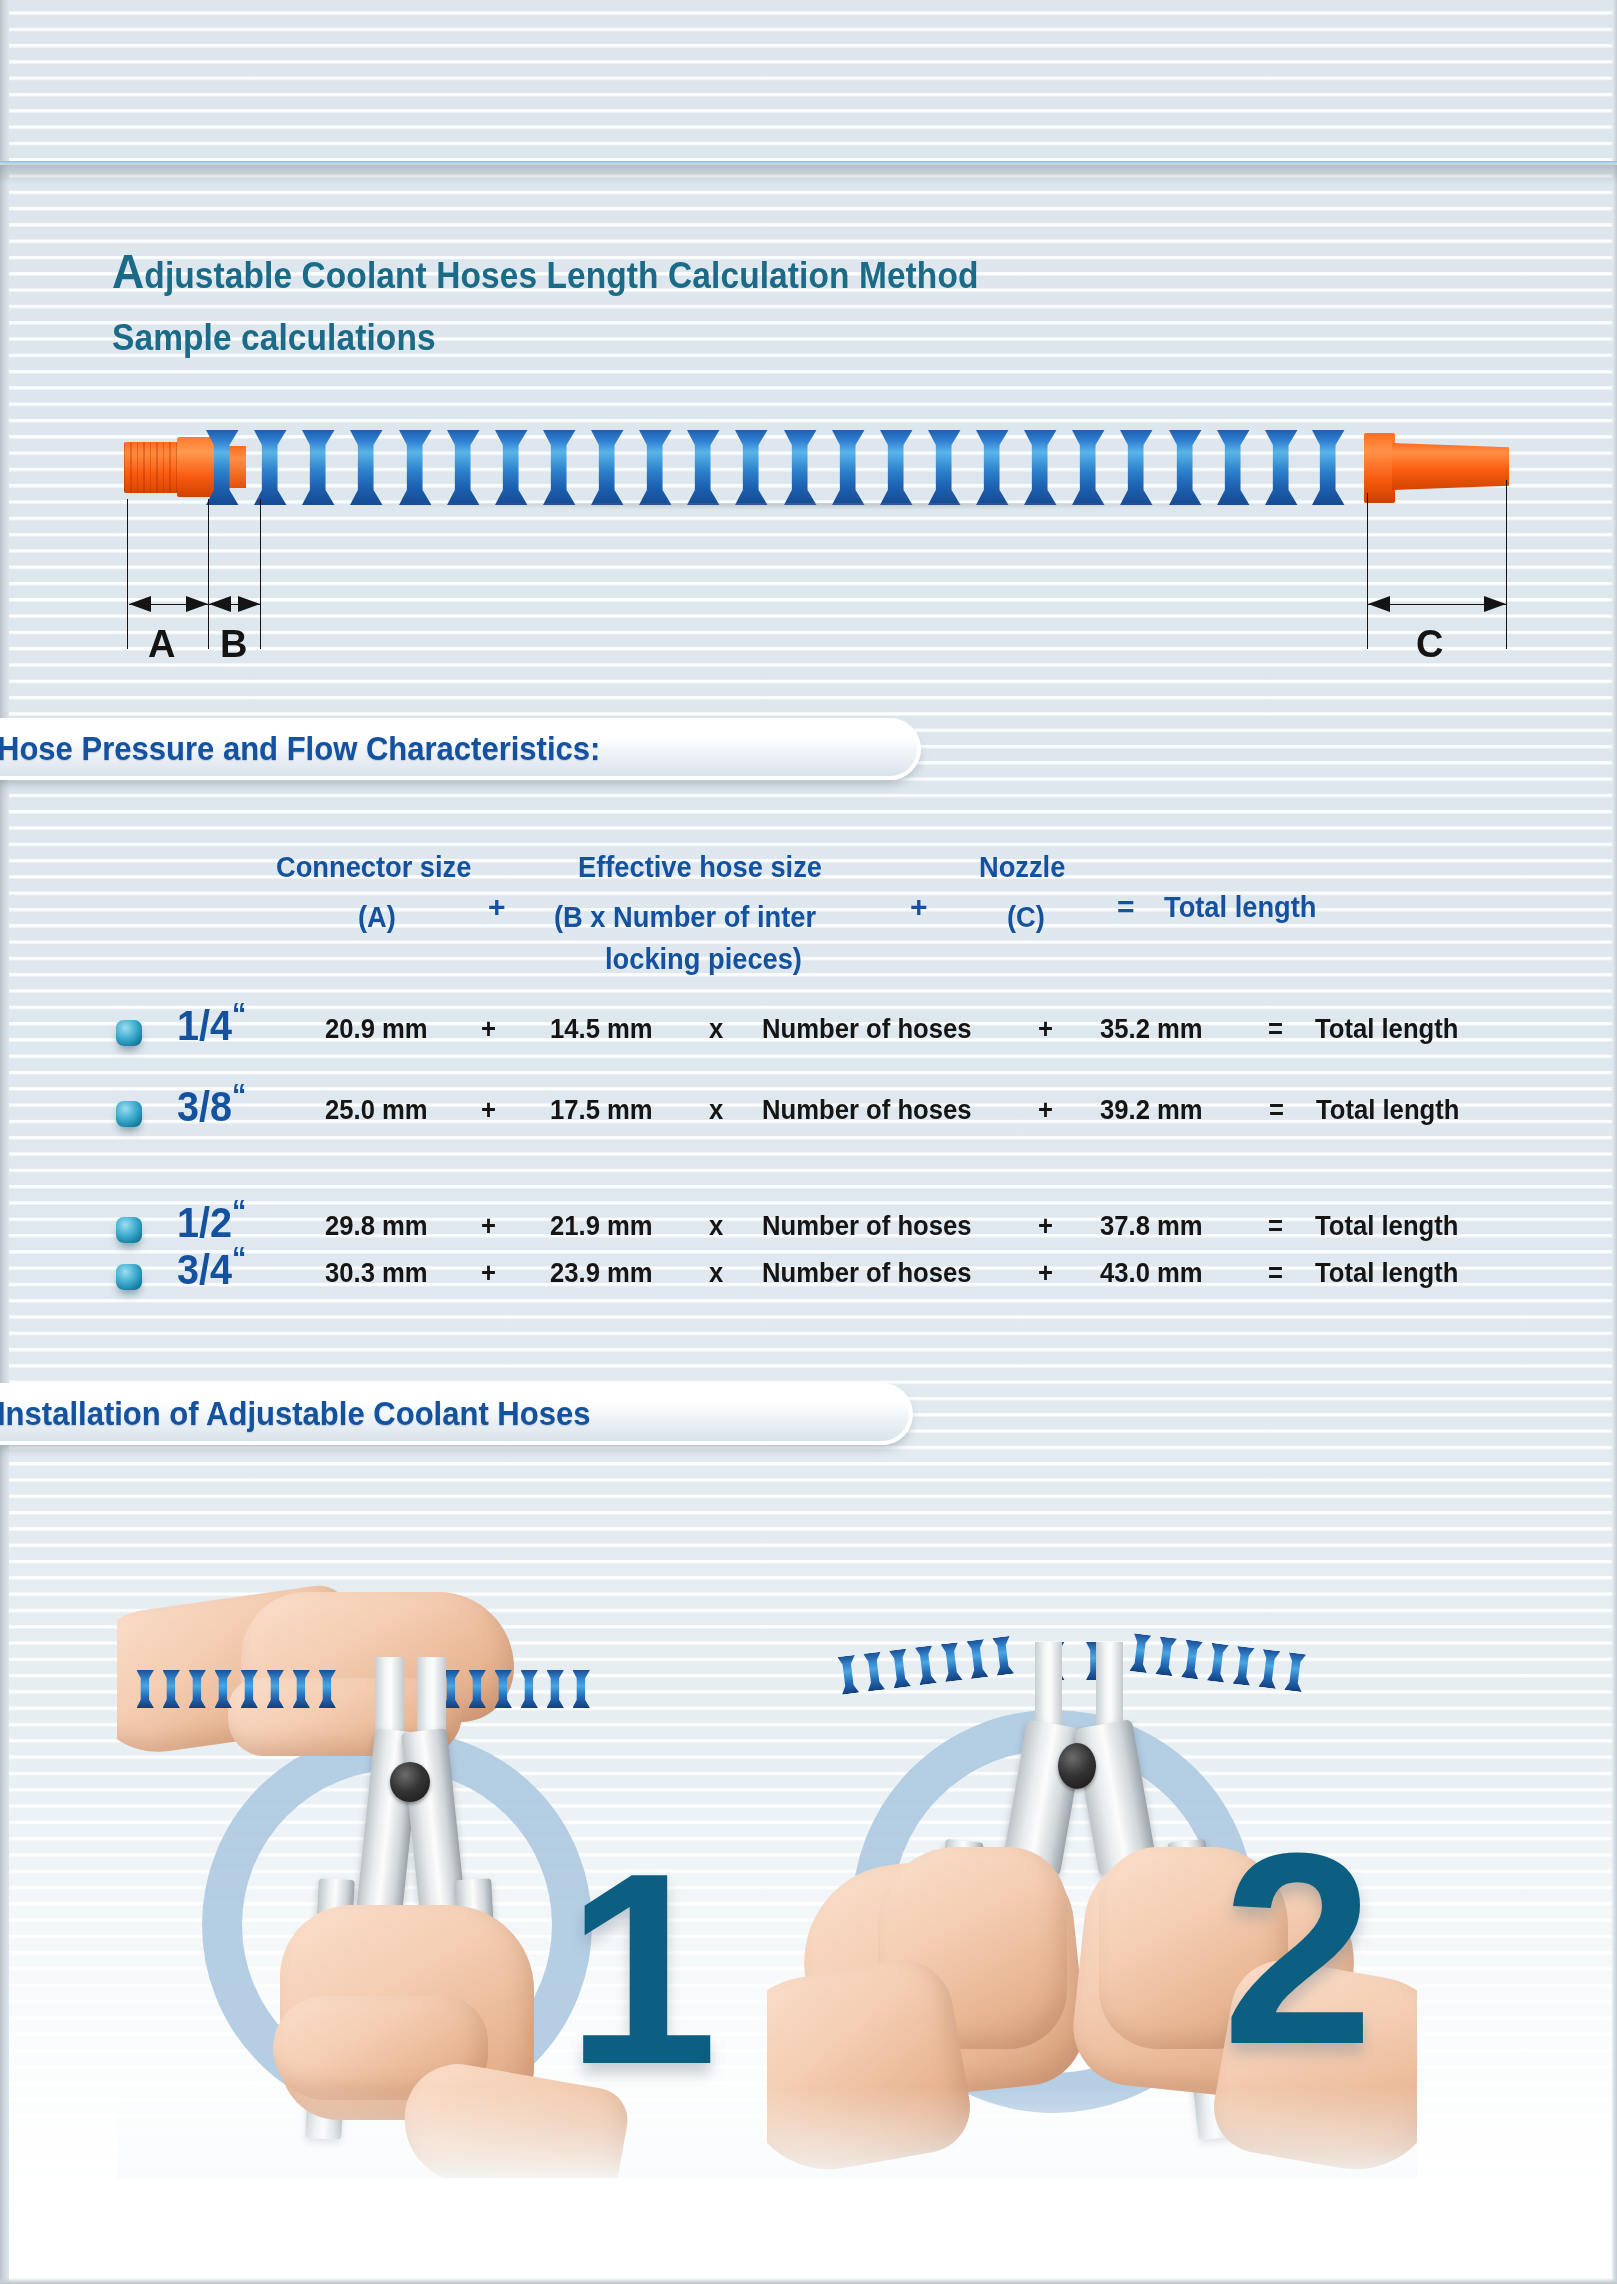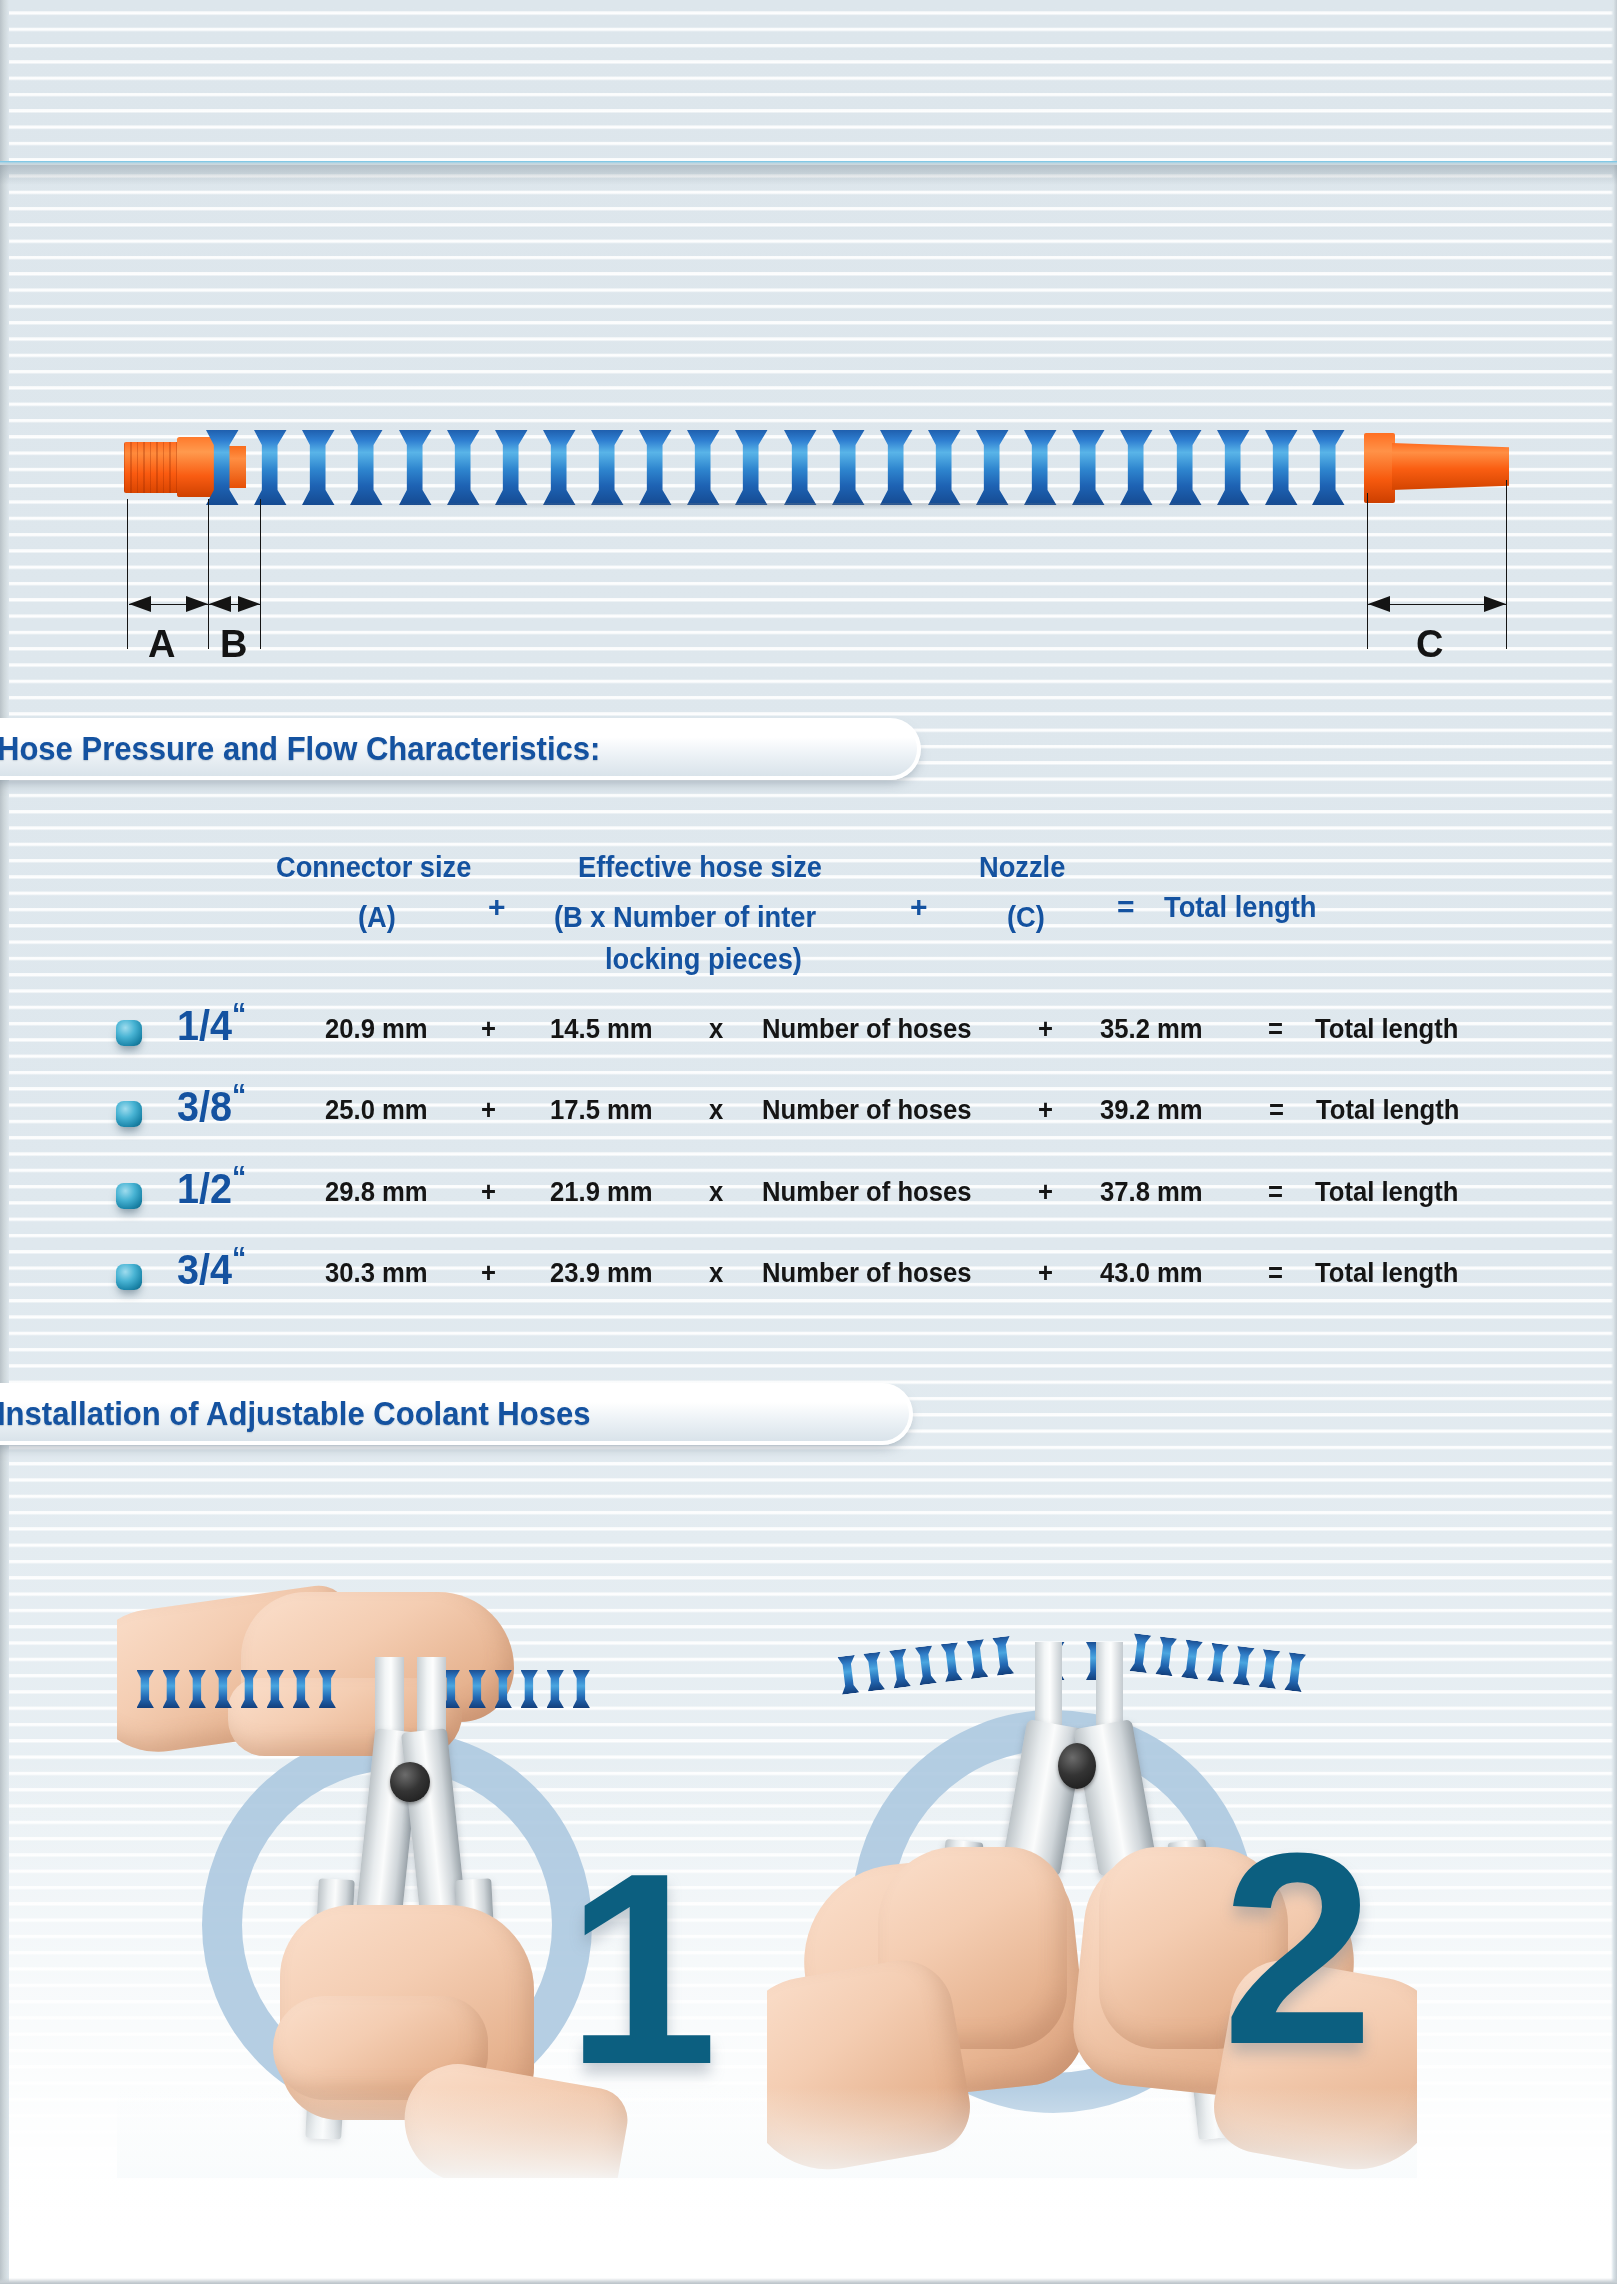--- a/index.html
+++ b/index.html
@@ -258,20 +258,24 @@
 <body>
 
 <div id="page">
 
   <div id="edge-left"></div>
   <div id="edge-right"></div>
 
   <div id="header-underline"></div>
   <div id="header-shadow"></div>
 
+  <div id="intro">
+    <div class="intro-line"><span class="cap">A</span><span>djustable Coolant Hoses Length Calculation Method</span></div>
+    <div class="intro-line" id="intro-line2">Sample calculations</div>
+  </div>
 
   <div id="hose-figure">
 
     <div id="hose-connector"></div>
     <div id="hose-connector-collar"></div>
     <div id="hose-connector-neck"></div>
 
     <div id="hose-body">
       <div class="seg" style="left:0px;"></div>
       <div class="seg" style="left:48px;"></div>
@@ -364,21 +368,21 @@
     <div class="fcell" style="left:481px;">+</div>
     <div class="fcell" style="left:550px;">17.5 mm</div>
     <div class="fcell" style="left:709px;">x</div>
     <div class="fcell" style="left:762px;">Number of hoses</div>
     <div class="fcell" style="left:1038px;">+</div>
     <div class="fcell" style="left:1100px;">39.2 mm</div>
     <div class="fcell" style="left:1269px;">=</div>
     <div class="fcell" style="left:1316px;">Total length</div>
   </div>
 
-  <div class="frow" style="top:1165px;">
+  <div class="frow" style="top:1199px;">
     <div class="bullet"></div>
     <div class="size-label"><span>1/2</span><span class="dq">“</span></div>
     <div class="fcell" style="left:325px;">29.8 mm</div>
     <div class="fcell" style="left:481px;">+</div>
     <div class="fcell" style="left:550px;">21.9 mm</div>
     <div class="fcell" style="left:709px;">x</div>
     <div class="fcell" style="left:762px;">Number of hoses</div>
     <div class="fcell" style="left:1038px;">+</div>
     <div class="fcell" style="left:1100px;">37.8 mm</div>
     <div class="fcell" style="left:1268px;">=</div>

